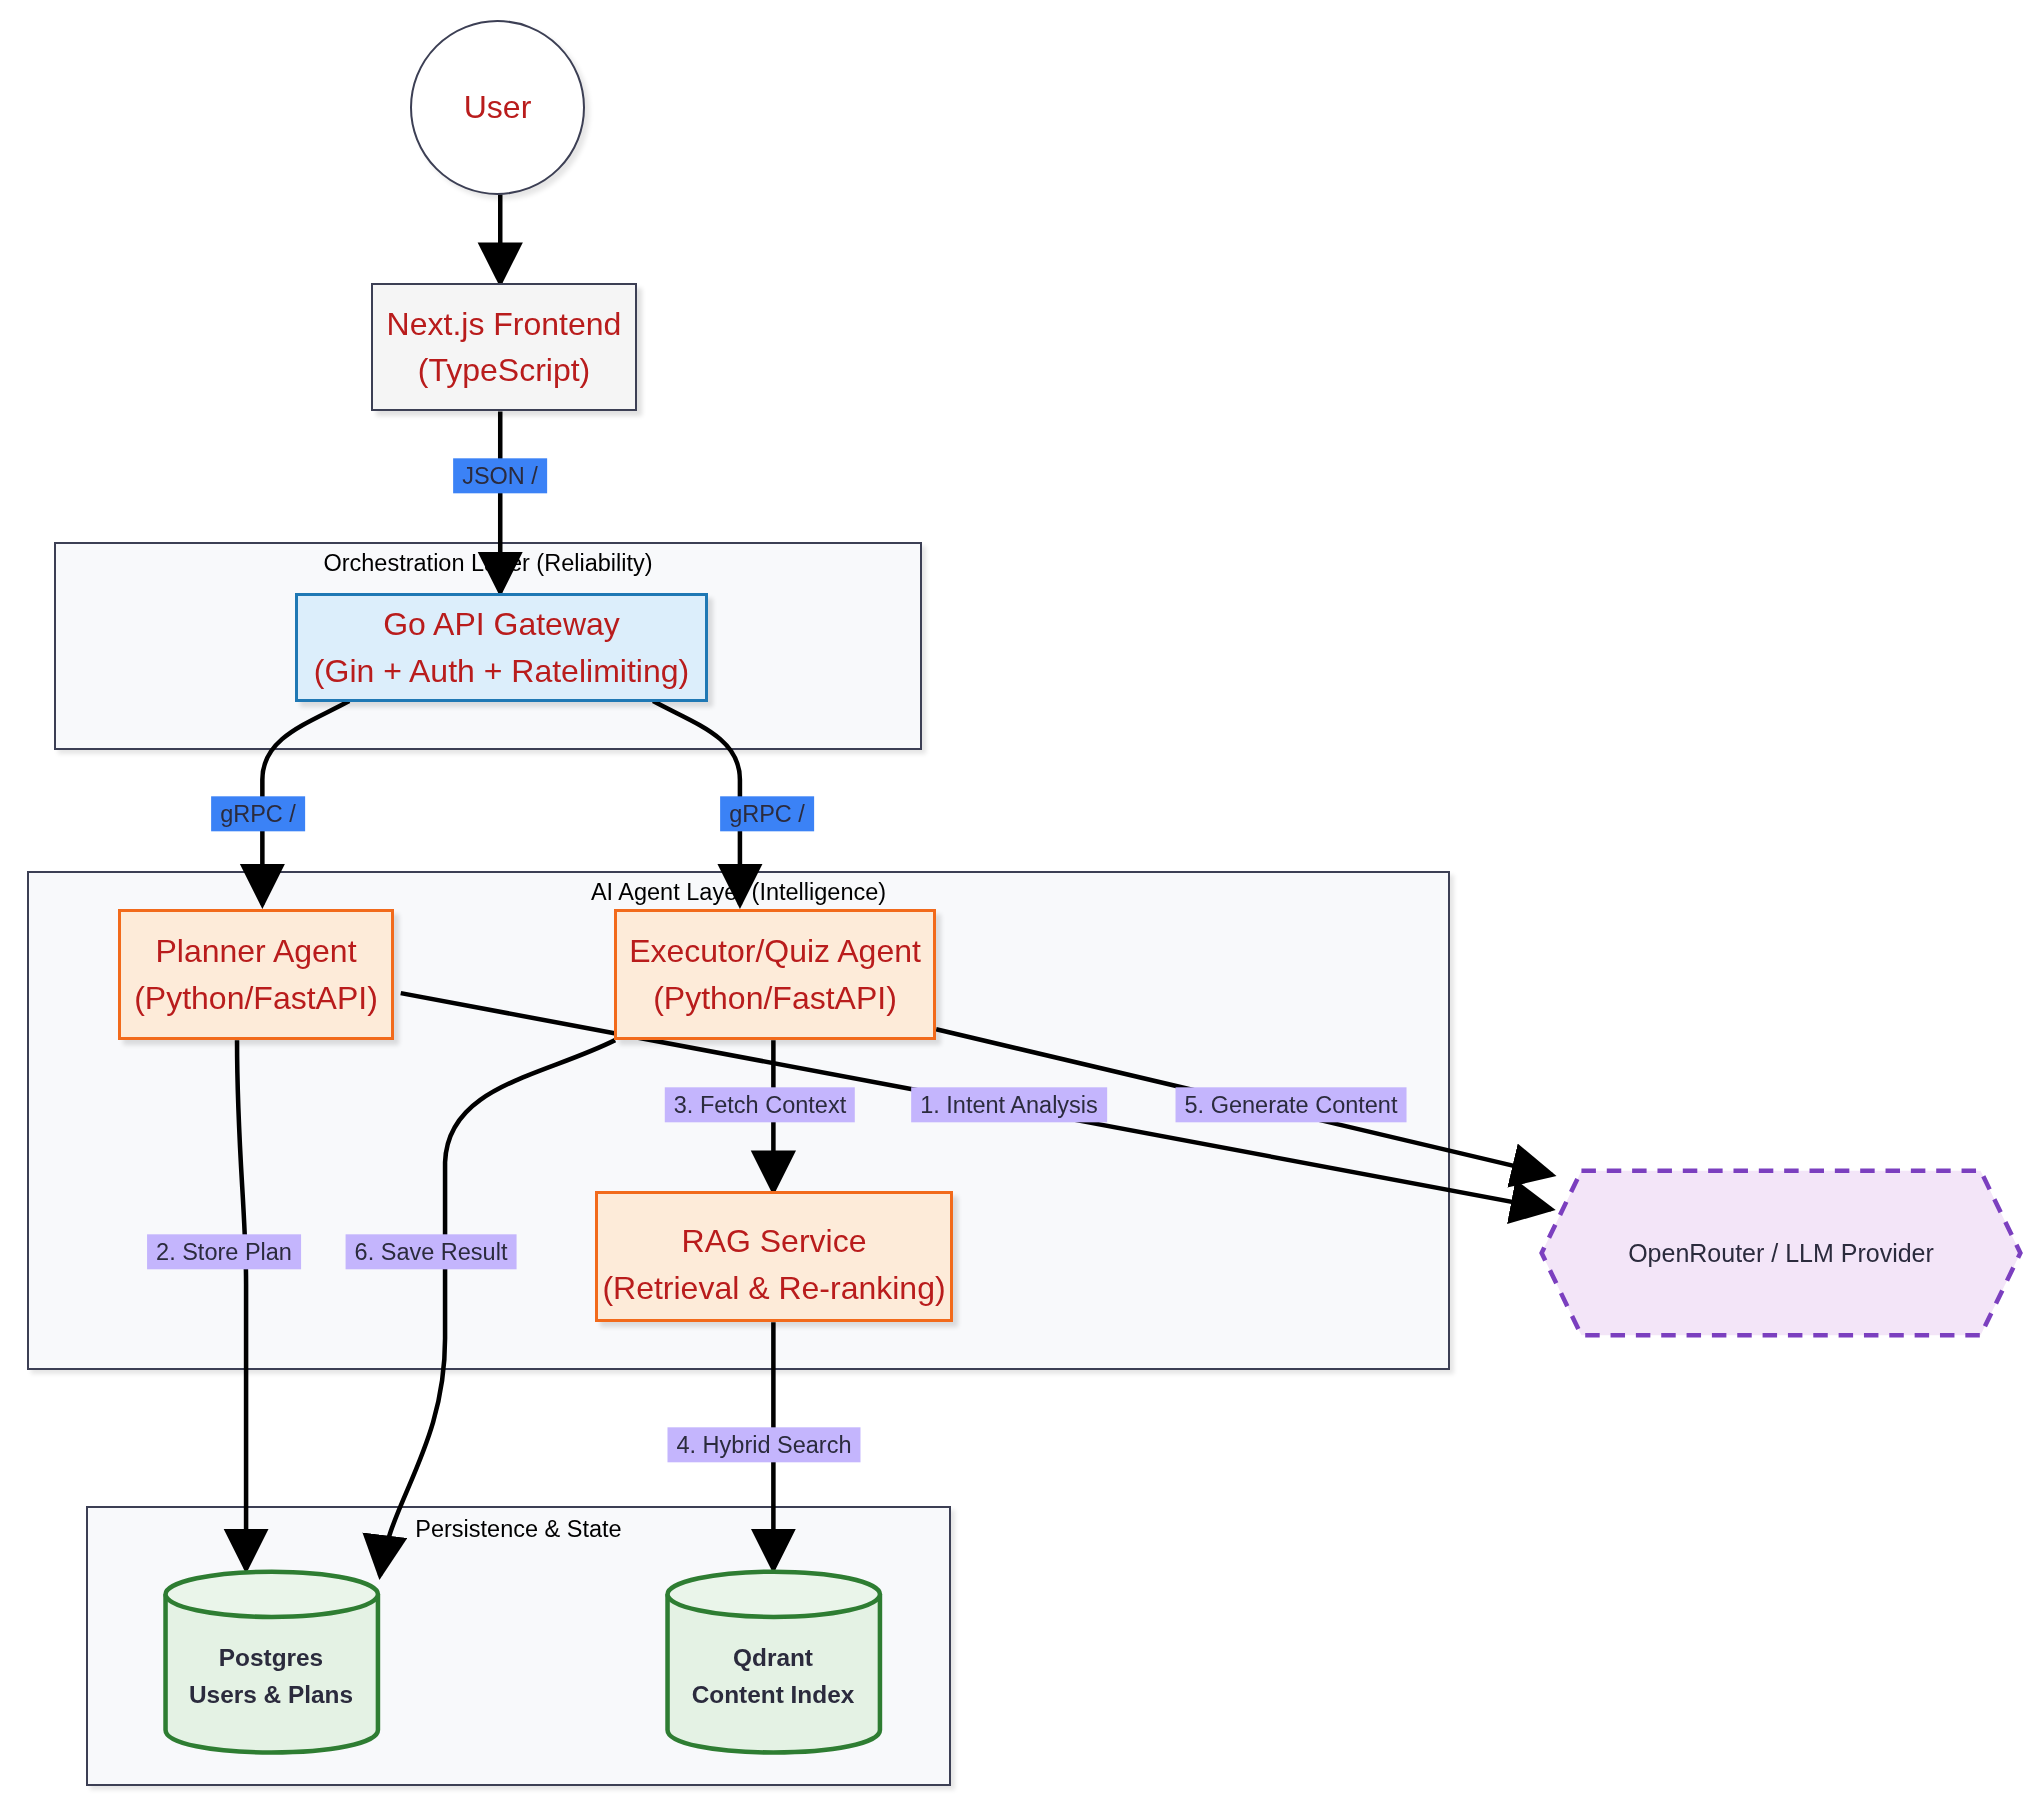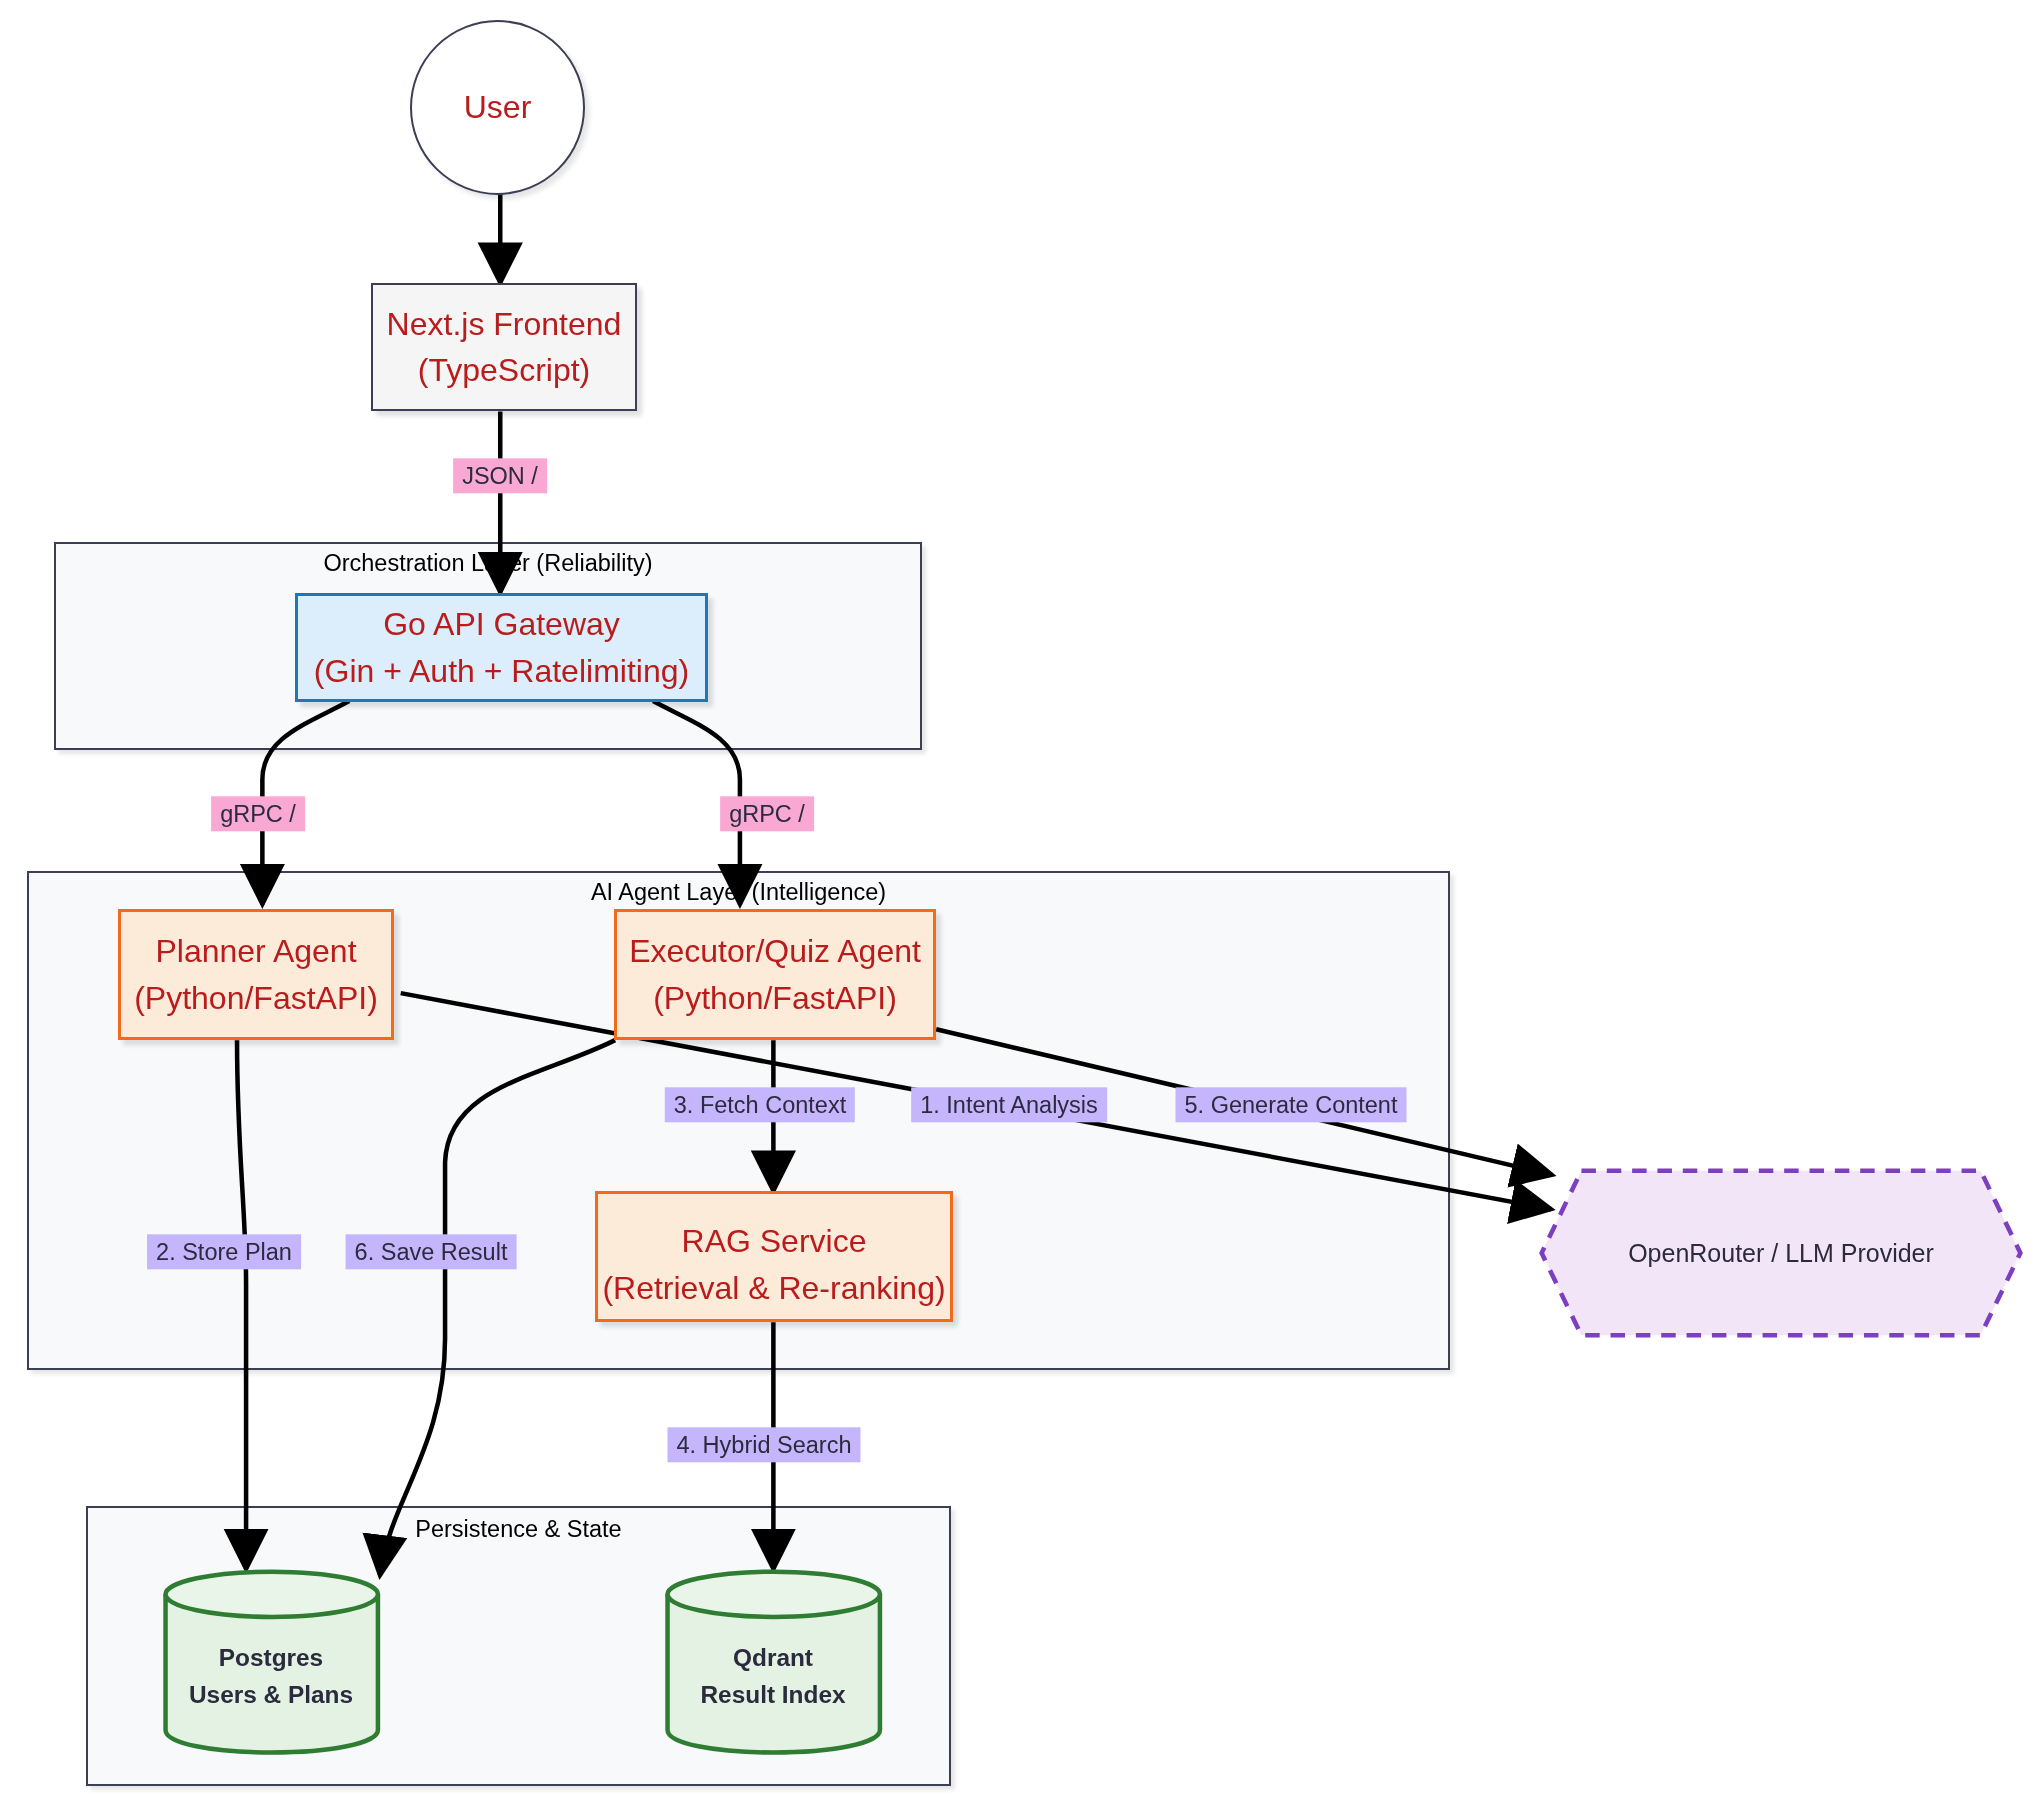--- a/index.html
+++ b/index.html
@@ -74,21 +74,21 @@
     position: absolute;
     border-radius: 50%;
     background: #ffffff;
     border: 2.7px solid #3c3f54;
     box-sizing: border-box;
     box-shadow: 4.5px 4.5px 5.4px rgba(0,0,0,0.10);
   }
   
   .edge-label {
     position: absolute;
-    background: #f9a8d4;
+    background: #3b82f6;
     color: #2b2b3d;
     font-size: 23.5px;
     padding: 3.6px 9px;
     white-space: nowrap;
     transform: translate(-50%, -50%);
     line-height: 1.2;
   }
   .edge-label.light {
     background: #c4b5fd;
   }
@@ -218,21 +218,21 @@
     </div>
   </div>
 
   <div class="cylinder" style="left:663px; top:1569px; width:220px; height:181px;">
     <svg width="226" height="188" viewBox="0 0 250 208">
       <path d="M5,28 L5,178 C5,193 57,203 122,203 C187,203 240,193 240,178 L240,28" fill="#e4f2e4" stroke="#2e7d32" stroke-width="5"></path>
       <ellipse cx="122.5" cy="28" rx="117.5" ry="25" fill="#eaf5ea" stroke="#2e7d32" stroke-width="5"></ellipse>
     </svg>
     <div class="cyl-text" style="top:71px;">
       <div>Qdrant</div>
-      <div>Result Index</div>
+      <div>Content Index</div>
     </div>
   </div>
 
   <div class="edge-label" style="left:500px; top:476px;">JSON /</div>
 
   <div class="edge-label" style="left:258px; top:814px;">gRPC /</div>
 
   <div class="edge-label" style="left:767px; top:814px;">gRPC /</div>
 
   <div class="edge-label light" style="left:1009px; top:1105px;">1. Intent Analysis</div>

